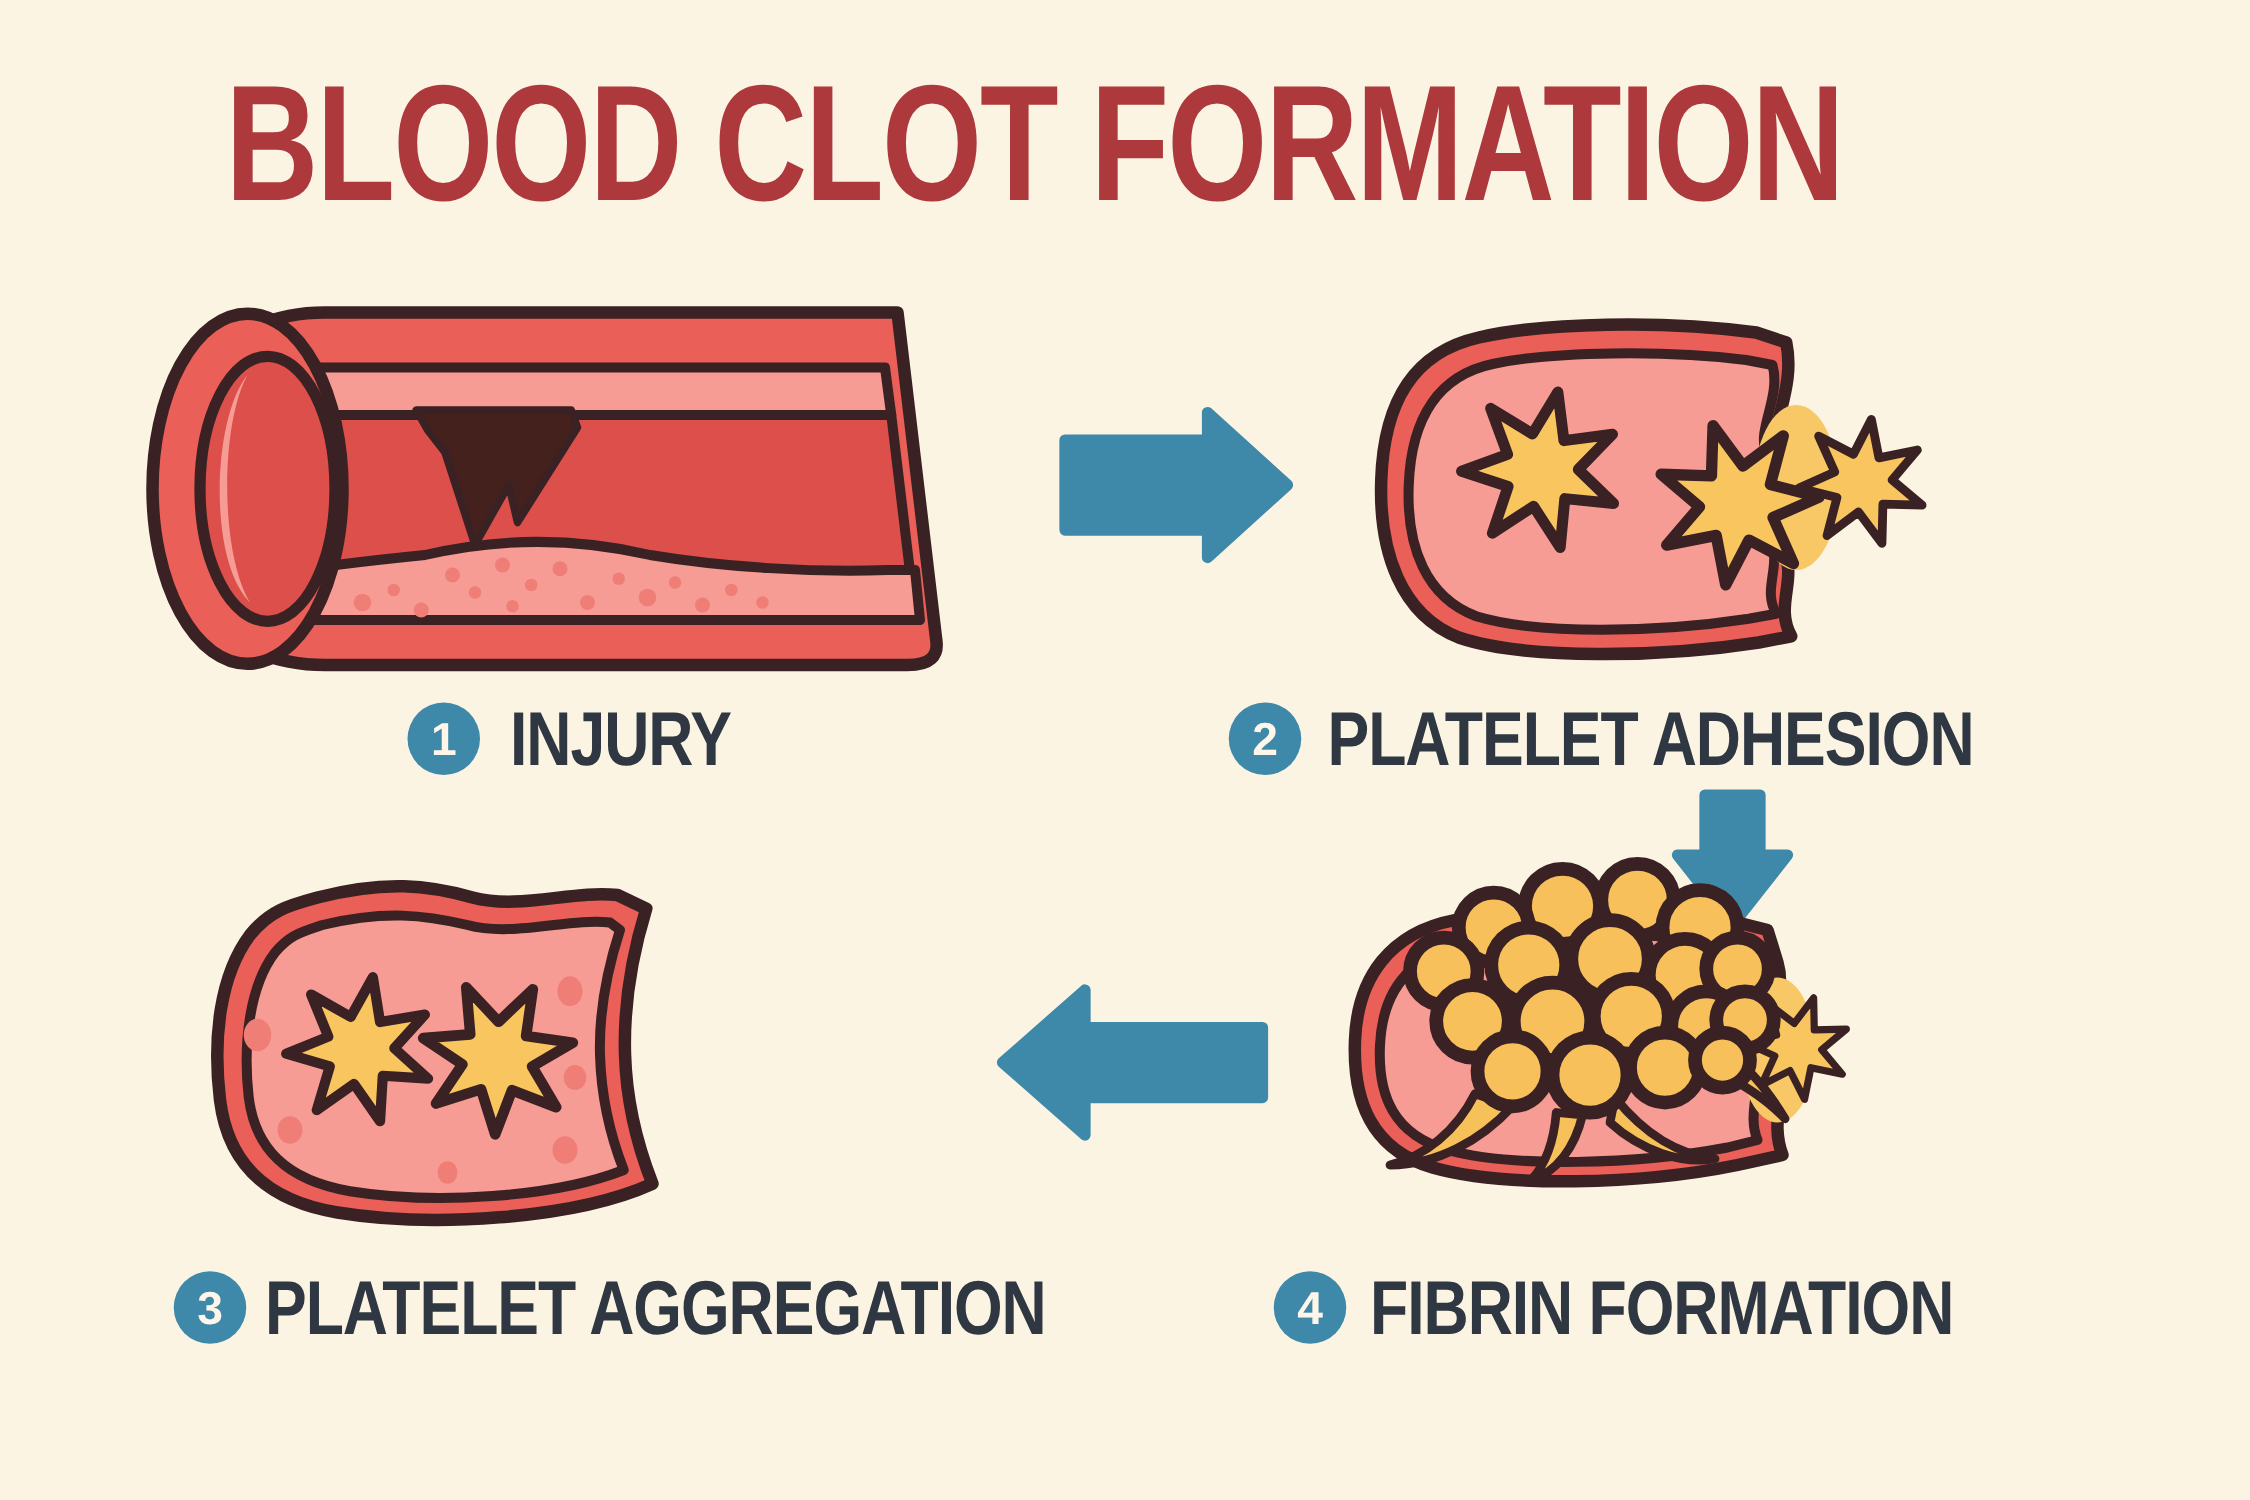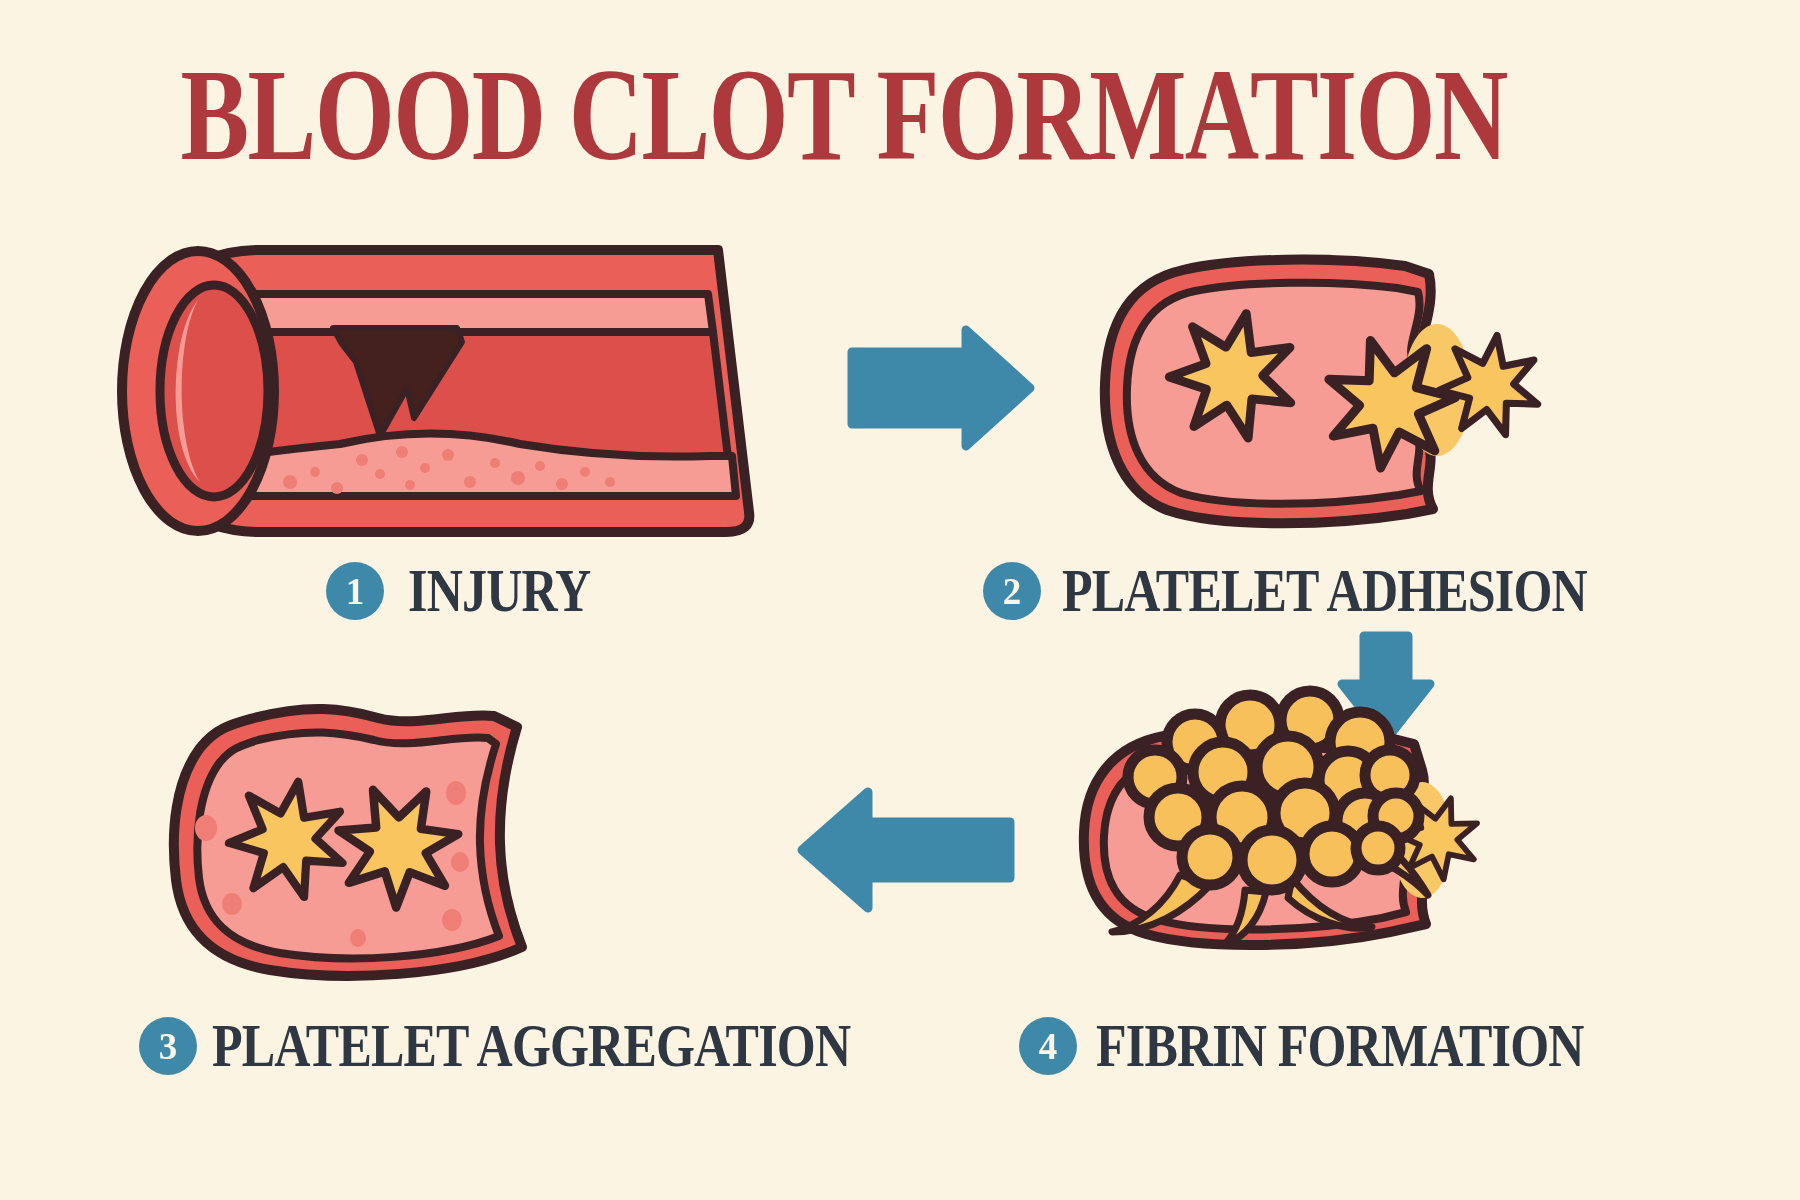--- a/index.html
+++ b/index.html
@@ -1,19 +1,19 @@
 <!DOCTYPE html>
 <html><head>
 <meta charset="utf-8">
 <style>
   html,body{margin:0;padding:0;}
   .canvas{
     position:relative;width:1800px;height:1200px;
     background:#fcf4e3;overflow:hidden;
-    font-family:Liberation Serif, serif;
+    font-family:Liberation Sans, sans-serif;
   }
   .abs{position:absolute;}
   .title{
     left:0;top:46px;width:1640px;text-align:center;
     font-size:132px;font-weight:800;line-height:1.05;
     color:#ad393c;letter-spacing:-2px;
     transform:scaleX(0.78);transform-origin:50% 50%;
     white-space:nowrap;
   }
   .badge{

